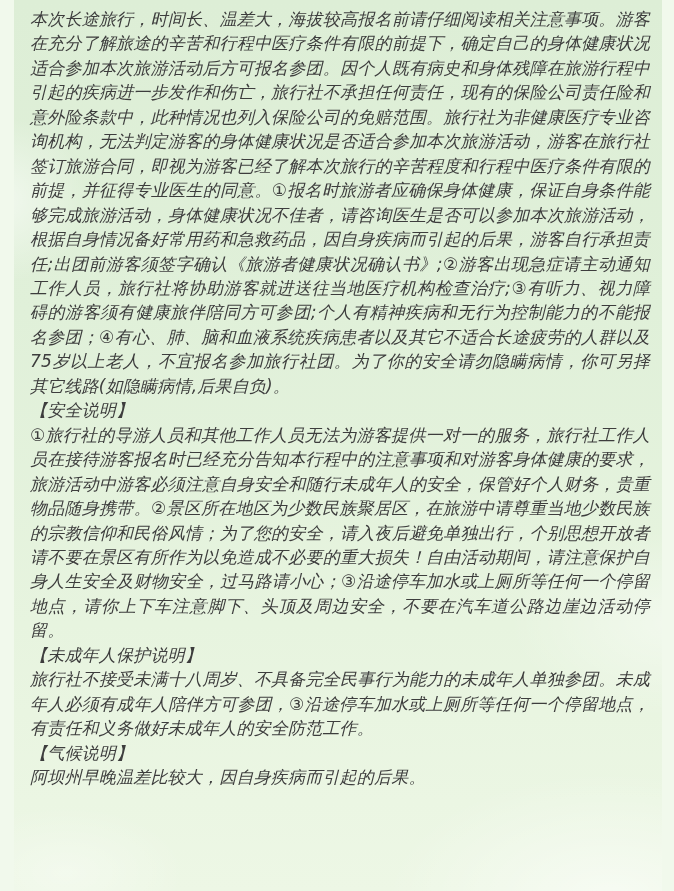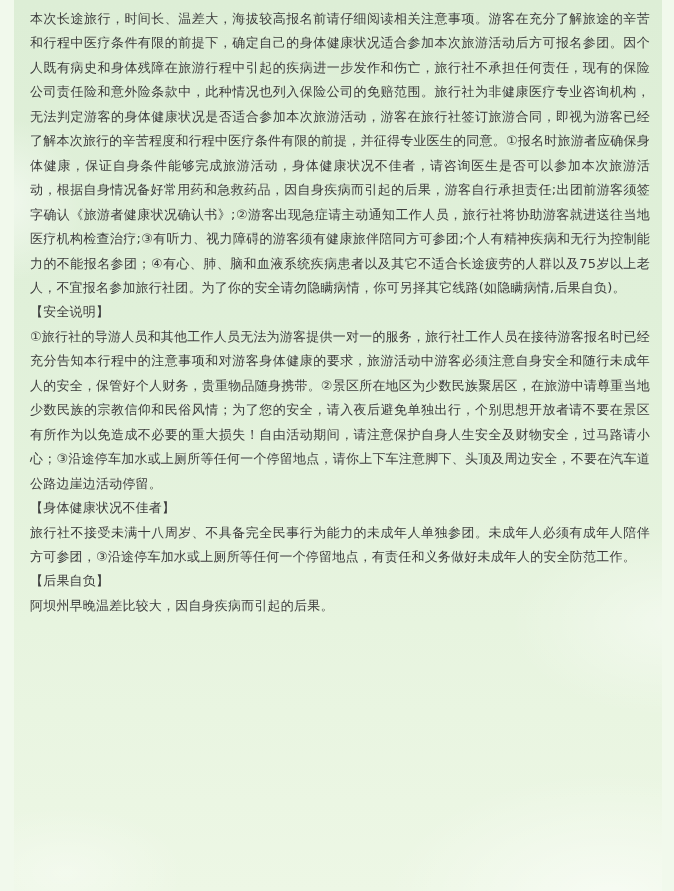--- a/index.html
+++ b/index.html
@@ -24,39 +24,40 @@
       radial-gradient(circle 110px at -10px 200px, rgba(255,255,255,0.55), rgba(255,255,255,0) 75%),
       radial-gradient(ellipse 230px 130px at 102% 70%, rgba(255,255,255,0.45), rgba(255,255,255,0) 72%),
       radial-gradient(ellipse 300px 170px at 92% 101%, rgba(255,255,255,0.55), rgba(255,255,255,0) 75%),
       radial-gradient(ellipse 160px 90px at 8% 98%, rgba(255,255,255,0.35), rgba(255,255,255,0) 75%),
       linear-gradient(180deg, #ddeed6 0%, #e0f0d9 35%, #e7f4df 70%, #edf7e5 100%);
     box-sizing: border-box;
     padding: 7px 12px 0 16px;
   }
   .doc-text {
     color: #3d3d3d;
-    font-size: 13px;
+    font-size: 17px;
     line-height: 24.45px;
     text-align: justify;
     letter-spacing: 0.2px;
+    font-style: italic;
   }
   .doc-text p {
     margin: 0;
     padding: 0;
   }
   .doc-text .section-heading {
     font-weight: normal;
   }
 </style>
 </head>
 <body>
 
 <div class="notice-panel">
   <div class="doc-text">
     <p>本次长途旅行，时间长、温差大，海拔较高报名前请仔细阅读相关注意事项。游客在充分了解旅途的辛苦和行程中医疗条件有限的前提下，确定自己的身体健康状况适合参加本次旅游活动后方可报名参团。因个人既有病史和身体残障在旅游行程中引起的疾病进一步发作和伤亡，旅行社不承担任何责任，现有的保险公司责任险和意外险条款中，此种情况也列入保险公司的免赔范围。旅行社为非健康医疗专业咨询机构，无法判定游客的身体健康状况是否适合参加本次旅游活动，游客在旅行社签订旅游合同，即视为游客已经了解本次旅行的辛苦程度和行程中医疗条件有限的前提，并征得专业医生的同意。①报名时旅游者应确保身体健康，保证自身条件能够完成旅游活动，身体健康状况不佳者，请咨询医生是否可以参加本次旅游活动，根据自身情况备好常用药和急救药品，因自身疾病而引起的后果，游客自行承担责任;出团前游客须签字确认《旅游者健康状况确认书》;②游客出现急症请主动通知工作人员，旅行社将协助游客就进送往当地医疗机构检查治疗;③有听力、视力障碍的游客须有健康旅伴陪同方可参团;个人有精神疾病和无行为控制能力的不能报名参团；④有心、肺、脑和血液系统疾病患者以及其它不适合长途疲劳的人群以及75岁以上老人，不宜报名参加旅行社团。为了你的安全请勿隐瞒病情，你可另择其它线路(如隐瞒病情,后果自负)。</p>
     <p class="section-heading">【安全说明】</p>
     <p>①旅行社的导游人员和其他工作人员无法为游客提供一对一的服务，旅行社工作人员在接待游客报名时已经充分告知本行程中的注意事项和对游客身体健康的要求，旅游活动中游客必须注意自身安全和随行未成年人的安全，保管好个人财务，贵重物品随身携带。②景区所在地区为少数民族聚居区，在旅游中请尊重当地少数民族的宗教信仰和民俗风情；为了您的安全，请入夜后避免单独出行，个别思想开放者请不要在景区有所作为以免造成不必要的重大损失！自由活动期间，请注意保护自身人生安全及财物安全，过马路请小心；③沿途停车加水或上厕所等任何一个停留地点，请你上下车注意脚下、头顶及周边安全，不要在汽车道公路边崖边活动停留。</p>
-    <p class="section-heading">【身体健康状况不佳者】</p>
+    <p class="section-heading">【未成年人保护说明】</p>
     <p>旅行社不接受未满十八周岁、不具备完全民事行为能力的未成年人单独参团。未成年人必须有成年人陪伴方可参团，③沿途停车加水或上厕所等任何一个停留地点，有责任和义务做好未成年人的安全防范工作。</p>
-    <p class="section-heading">【后果自负】</p>
+    <p class="section-heading">【气候说明】</p>
     <p>阿坝州早晚温差比较大，因自身疾病而引起的后果。</p>
   </div>
 </div>
 
 </body></html>

